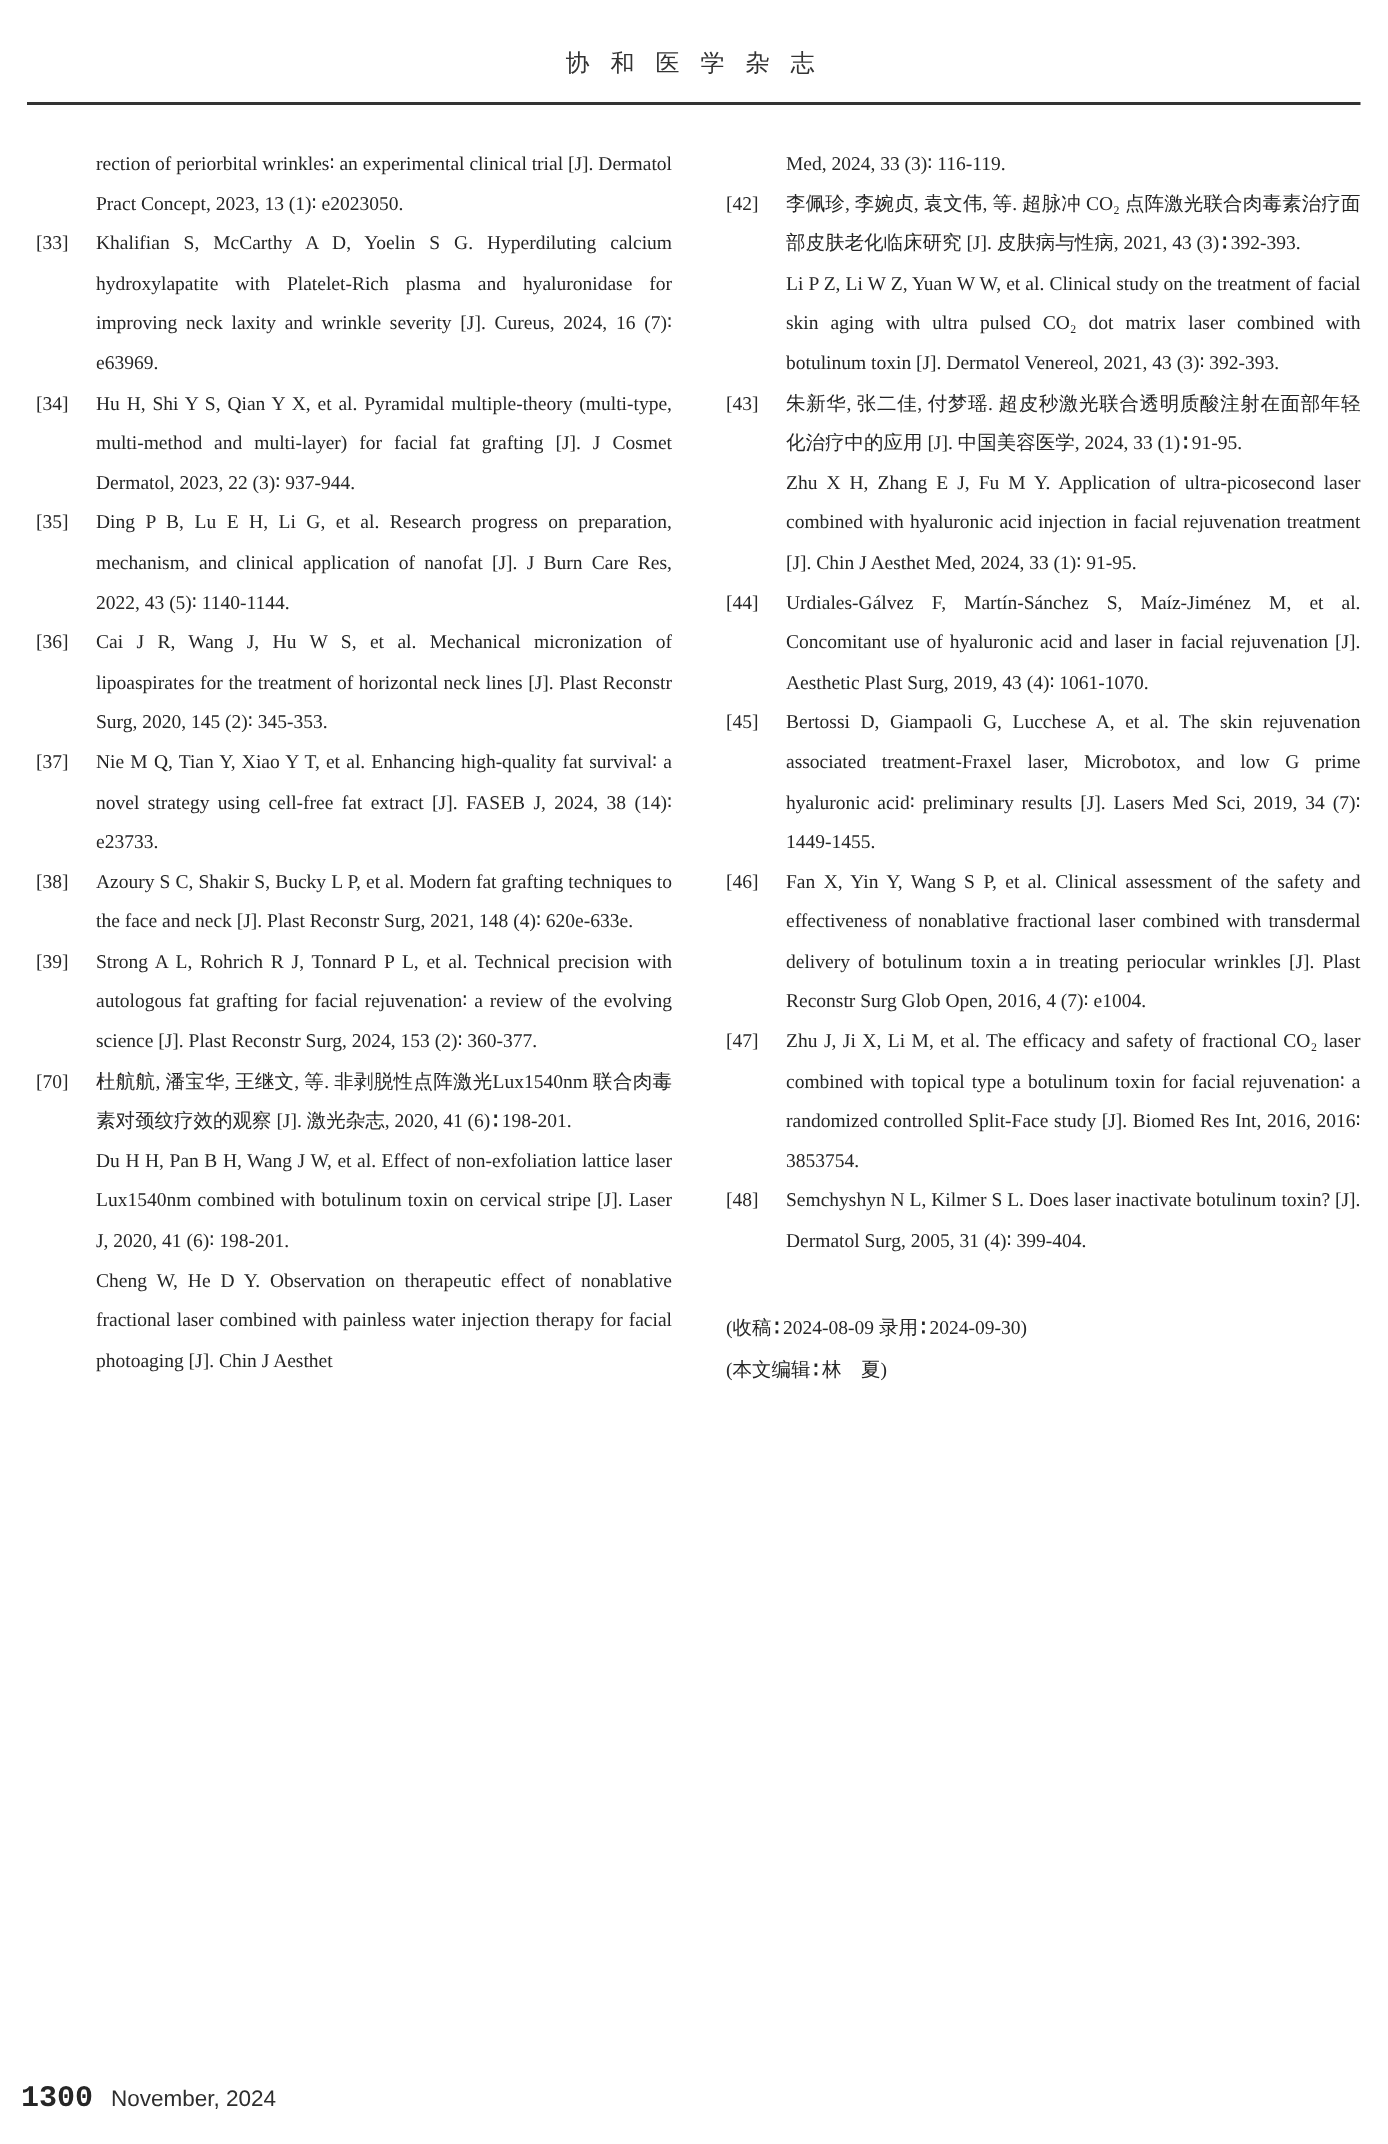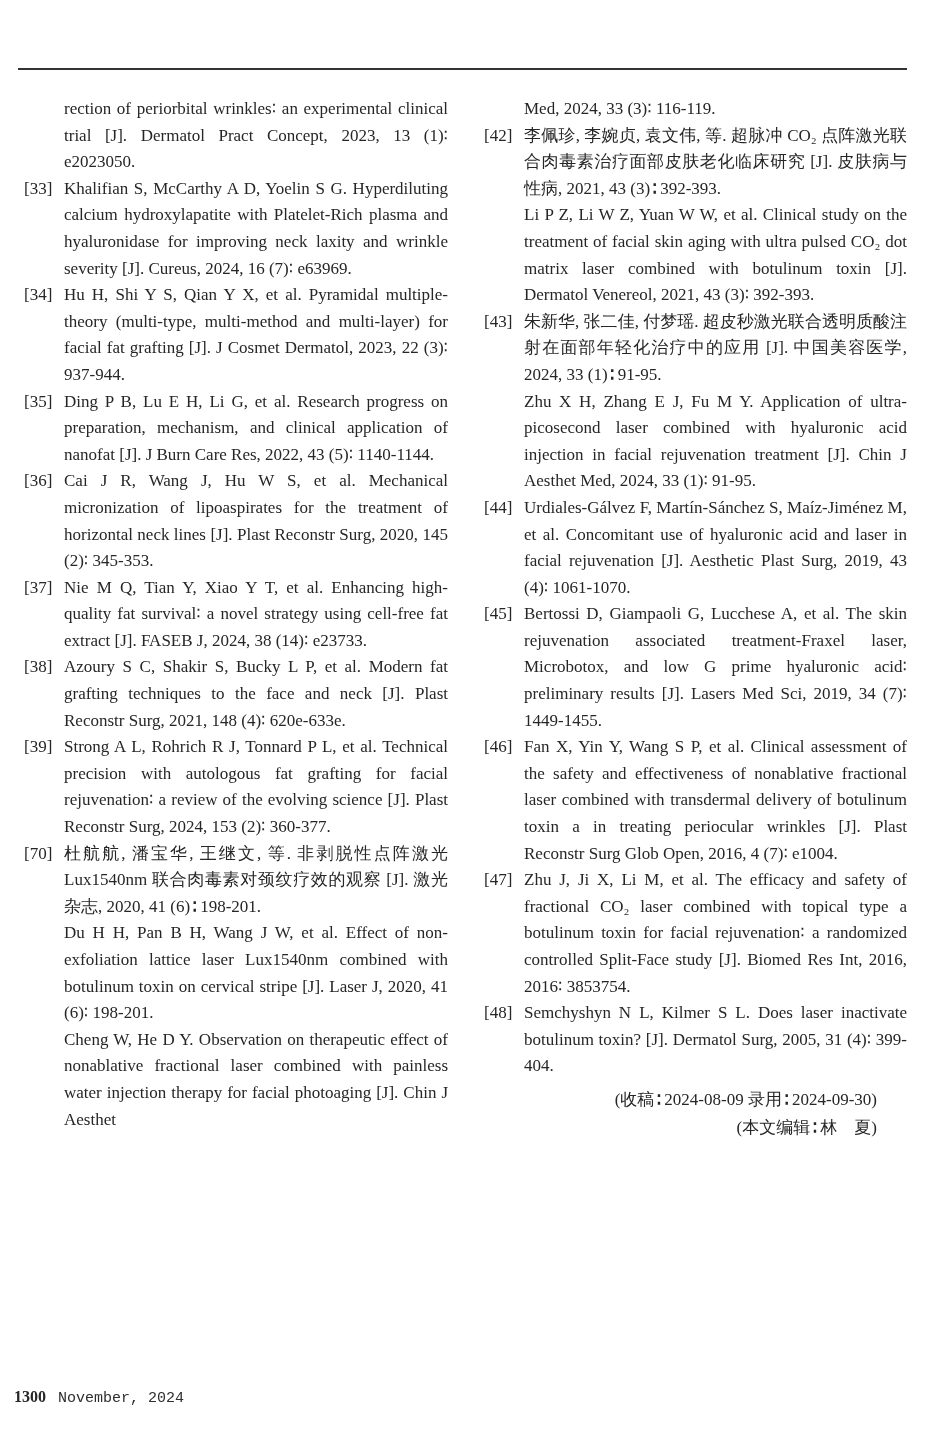--- a/index.html
+++ b/index.html
@@ -37,66 +37,66 @@
   }
   .content {
     position: absolute;
     top: 96px;
     left: 24px;
     width: 883px;
     display: flex;
     gap: 36px;
   }
   .column {
-    font-size: 17px;
+    font-size: 13px;
     line-height: 26.6px;
   }
   .column.left  { width: 424px; }
   .column.right { width: 423px; }
   .ref {
     position: relative;
     padding-left: 40px;
     text-align: justify;
   }
   .ref-num {
     position: absolute;
     left: 0;
     top: 0;
     white-space: nowrap;
   }
   .notes {
-    margin-top: 6px;
+    margin-top: 30px;
     padding-right: 30px;
-    text-align: right;
     line-height: 28px;
   }
   .footer {
     position: absolute;
     top: 1388px;
     left: 14px;
     display: flex;
     align-items: baseline;
     gap: 12px;
   }
   .footer .page-num {
     font-weight: bold;
-    font-size: 16px;
-    font-family: Liberation Serif, serif;
+    font-size: 20px;
+    font-family: Liberation Mono, monospace;
   }
   .footer .issue {
     font-size: 15px;
-    font-family: Liberation Mono, monospace;
+    font-family: Liberation Sans, sans-serif;
     color: #2e2e2e;
   }
 </style>
 </head>
 <body>
 
 <div class="page">
 
+  <div class="page-header">协 和 医 学 杂 志</div>
 
   <hr class="header-rule">
 
   <div class="content">
     <div class="column left">
   <div class="ref">
     <span class="ref-num"></span>
     <span class="ref-text">rection of periorbital wrinkles∶ an experimental clinical trial [J]. Dermatol Pract Concept, 2023, 13 (1)∶ e2023050.</span>
   </div>
 

